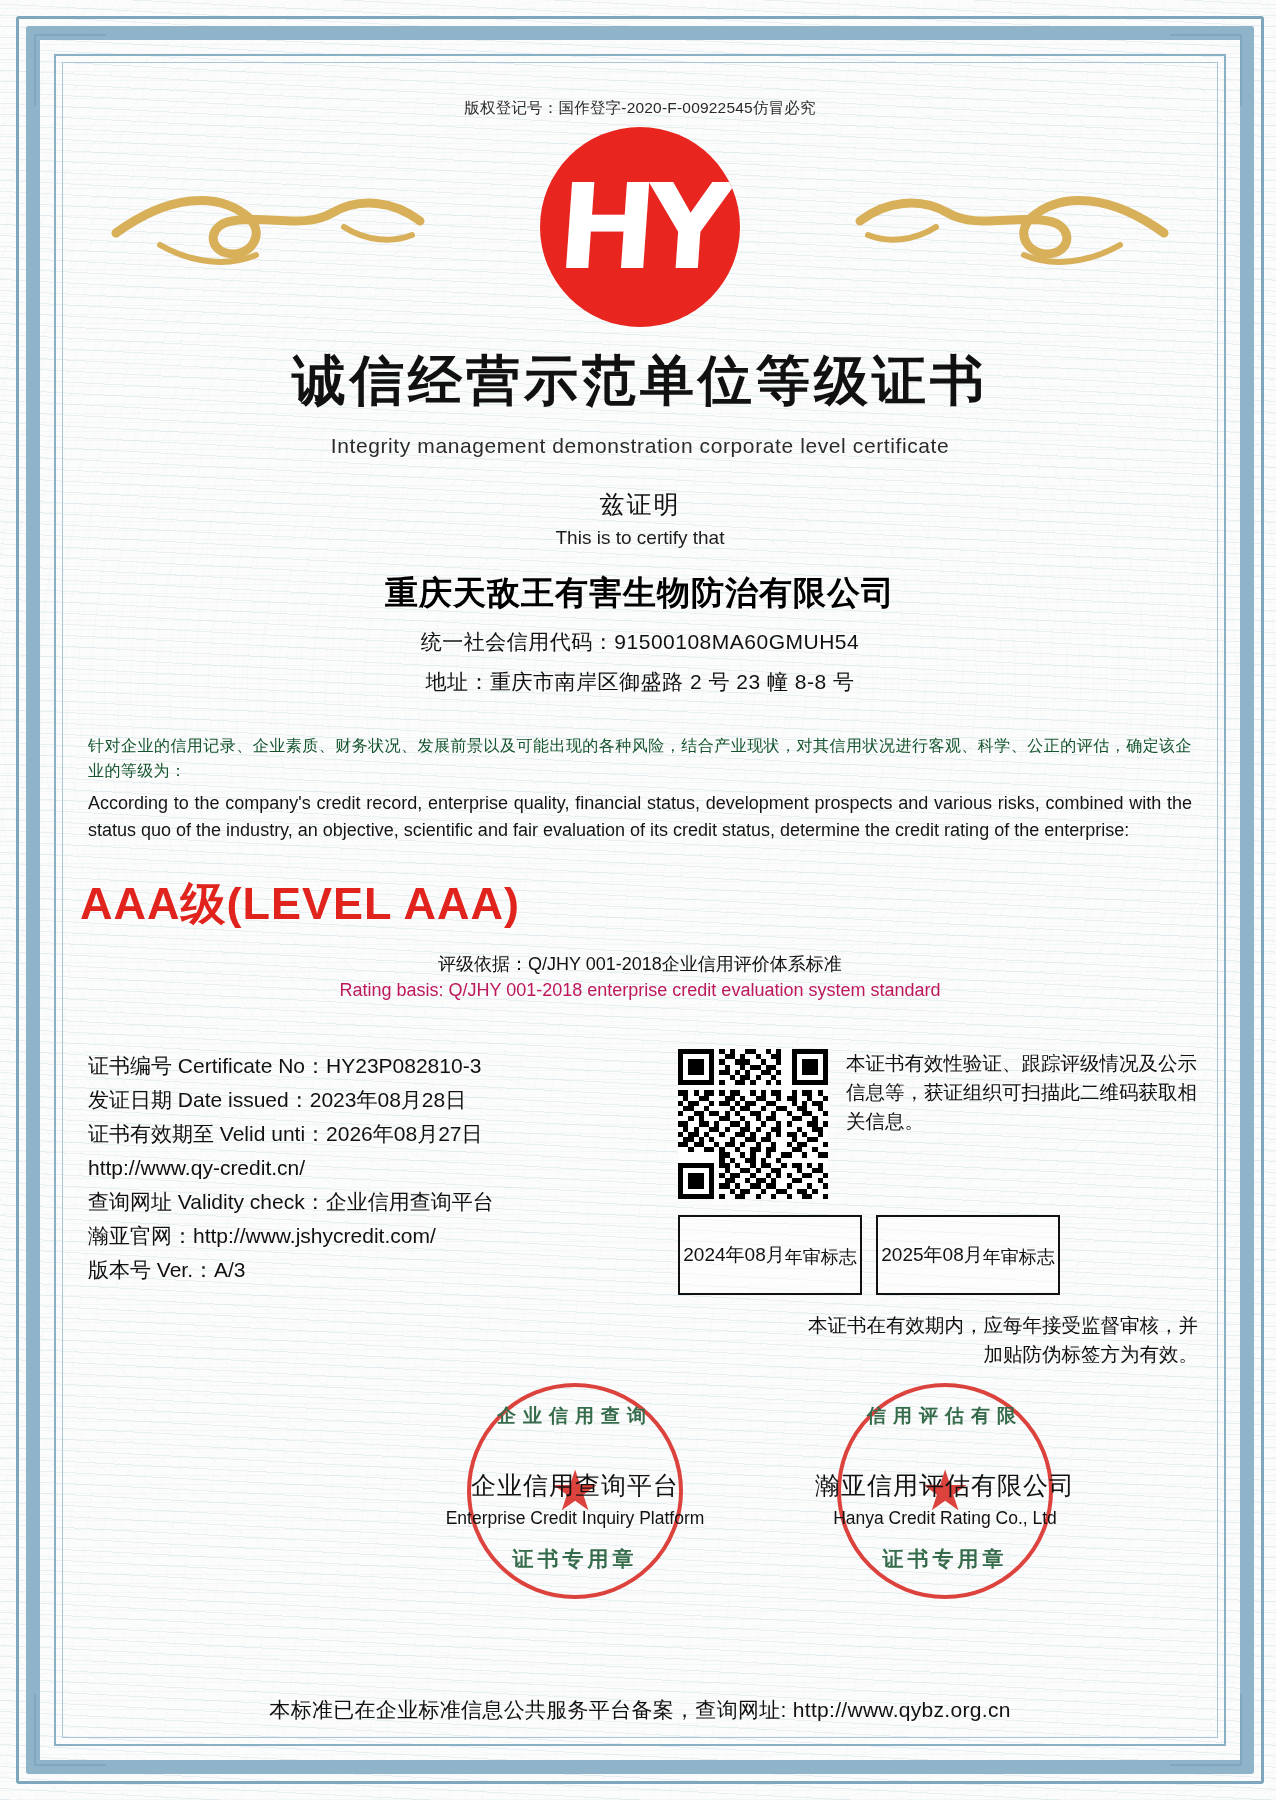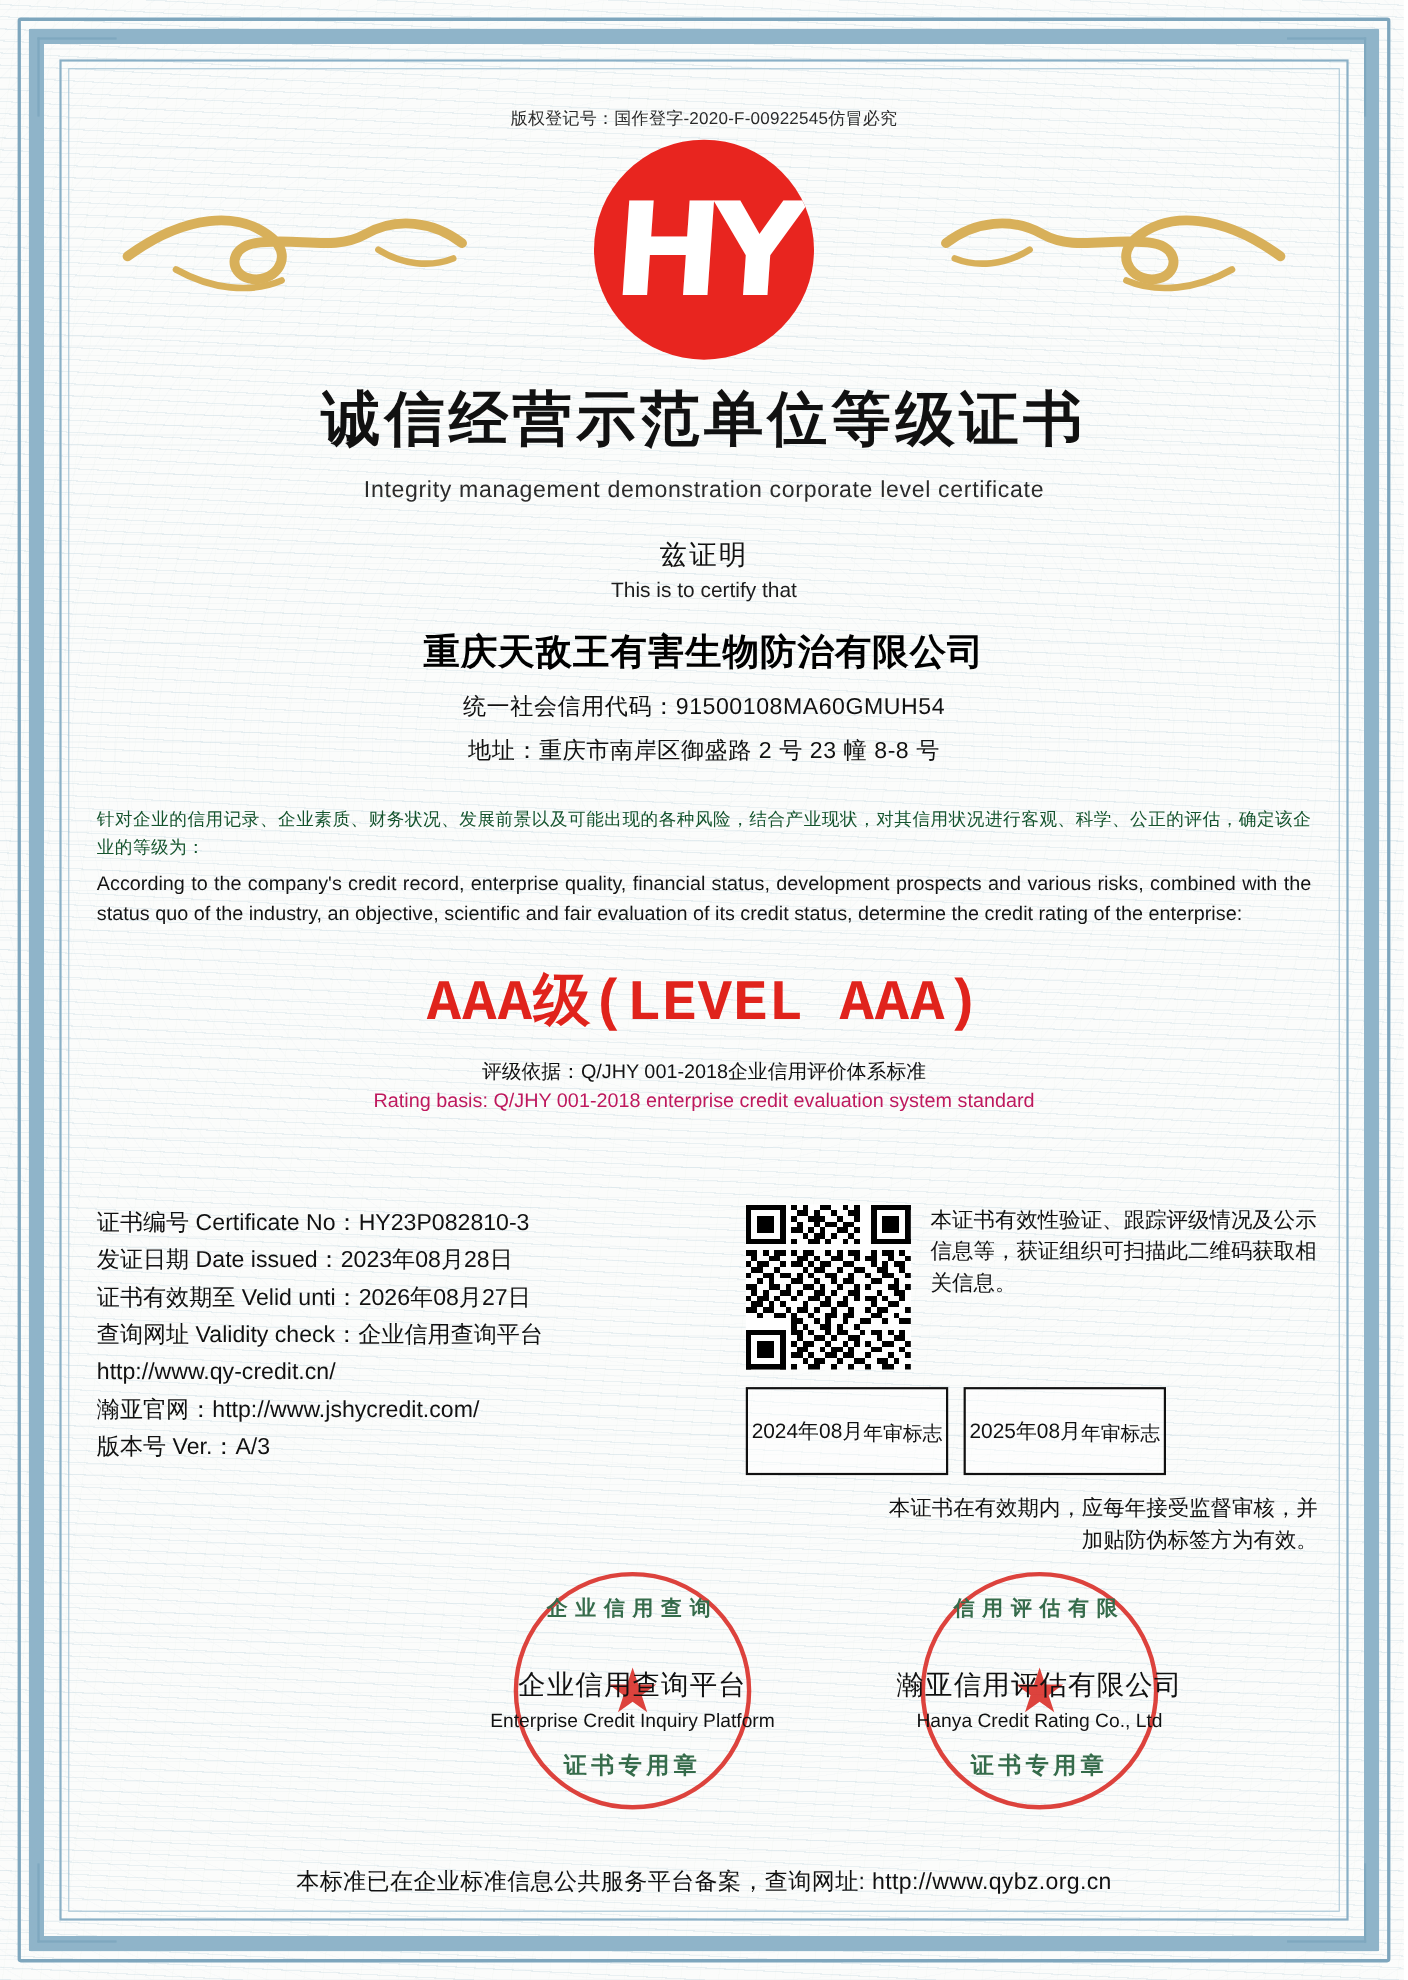--- a/index.html
+++ b/index.html
@@ -203,45 +203,44 @@
   }
   .para-en {
     font-size: 18px;
     line-height: 1.5;
     color: #141414;
     text-align: justify;
     margin-top: 6px;
   }
 
   .level {
-    text-align: center;
-    font-size: 52px;
+    font-size: 45px;
     font-weight: 700;
     color: #e0231c;
     margin-top: 30px;
     letter-spacing: 1px;
-    font-family: Liberation Mono, monospace;
+    font-family: Liberation Sans, sans-serif;
   }
   .basis-cn {
     text-align: center;
     font-size: 18px;
     color: #111;
     margin-top: 18px;
   }
   .basis-en {
     text-align: center;
     font-size: 18px;
     color: #be185d;
     margin-top: 4px;
   }
 
   
   .details-row {
     display: flex;
-    margin-top: 84px;
+    margin-top: 48px;
     align-items: flex-start;
   }
   .details-left {
     width: 580px;
     padding-left: 8px;
   }
   .detail-line {
     font-size: 21px;
     color: #111;
     line-height: 1.62;
@@ -412,22 +411,22 @@
     <div class="level">AAA级(LEVEL AAA)</div>
     <div class="basis-cn">评级依据：Q/JHY 001-2018企业信用评价体系标准</div>
     <div class="basis-en">Rating basis: Q/JHY 001-2018 enterprise credit evaluation system standard</div>
 
     <div class="details-row">
 
       <div class="details-left">
         <div class="detail-line">证书编号 Certificate No：HY23P082810-3</div>
         <div class="detail-line">发证日期 Date issued：2023年08月28日</div>
         <div class="detail-line">证书有效期至 Velid unti：2026年08月27日</div>
+        <div class="detail-line">http://www.qy-credit.cn/</div>
         <div class="detail-line">查询网址 Validity check：企业信用查询平台</div>
-        <div class="detail-line">http://www.qy-credit.cn/</div>
         <div class="detail-line">瀚亚官网：http://www.jshycredit.com/</div>
         <div class="detail-line">版本号 Ver.：A/3</div>
       </div>
 
       <div class="details-right">
         <div class="qr-row">
           <svg class="qr" viewBox="0 0 29 29" shape-rendering="crispEdges">
             <rect width="29" height="29" fill="#ffffff"></rect>
             <g fill="#000000">
               <rect x="0" y="0" width="7" height="1"></rect>

